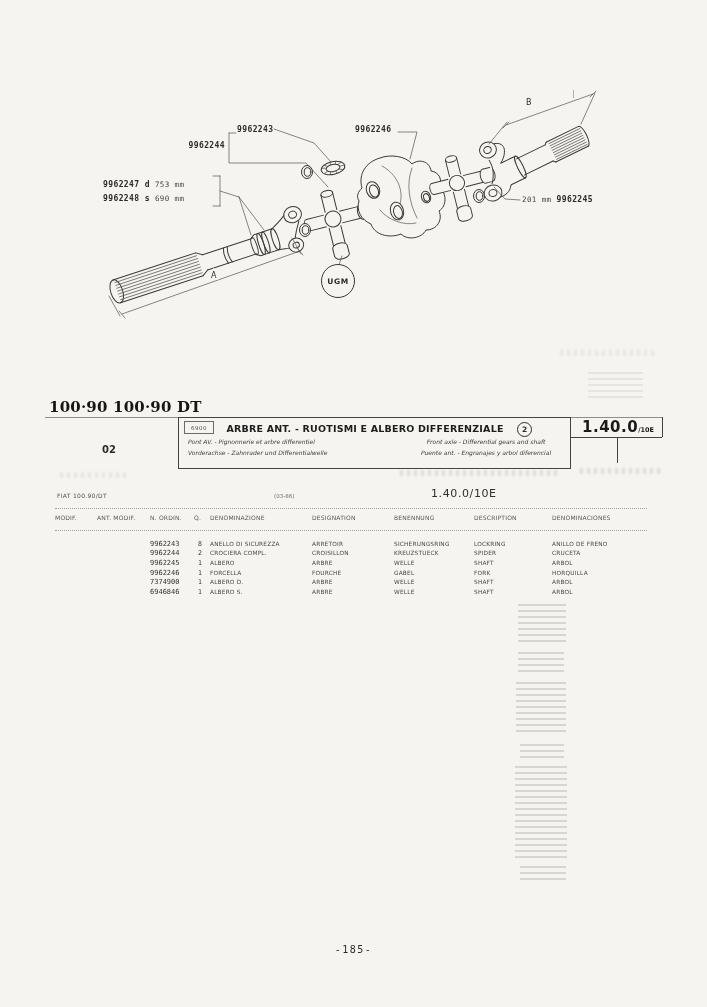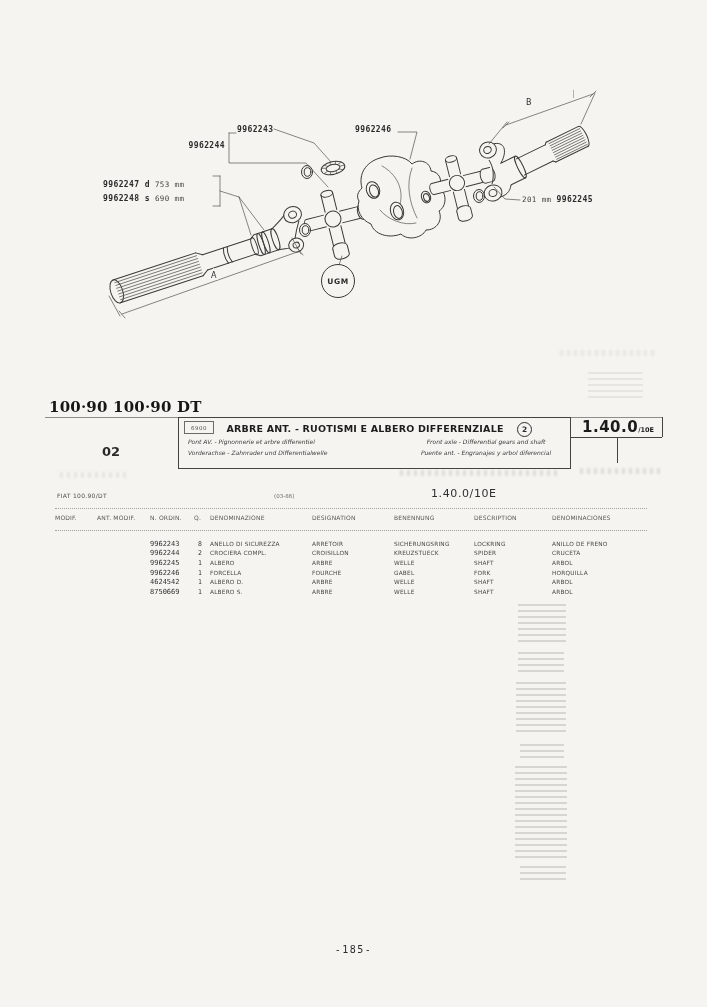--- a/index.html
+++ b/index.html
@@ -14,21 +14,21 @@
   .thin{fill:none;stroke:#55534e;stroke-width:0.7;stroke-linecap:round;}
   .lbl{font-family:"DejaVu Sans Mono",monospace;font-size:8px;font-weight:bold;fill:#2c2b29;letter-spacing:0.4px;}
   .lbl-light{font-family:"DejaVu Sans Mono",monospace;font-size:7.5px;font-weight:normal;fill:#45433f;letter-spacing:0.4px;}
   .dim-lbl{font-family:"DejaVu Sans",sans-serif;font-size:8px;fill:#2c2b29;paint-order:stroke;stroke:#f5f4f1;stroke-width:3px;}
   .ugm-text{font-family:"DejaVu Sans",sans-serif;font-size:7.5px;font-weight:bold;fill:#2c2b29;letter-spacing:0.6px;}
 
   
   .rule-top{position:absolute;left:45px;top:417px;width:617px;border-top:1px solid #8f8d88;}
   .model{position:absolute;left:49px;top:398px;font-family:"DejaVu Serif",serif;font-weight:bold;
          font-size:15px;color:#161615;letter-spacing:0.2px;}
-  .model-sub{position:absolute;left:63px;top:444px;font-size:13px;font-weight:bold;color:#2a2a28;padding-left:39px;}
+  .model-sub{position:absolute;left:63px;top:444px;font-size:10px;font-weight:bold;color:#2a2a28;padding-left:39px;}
   .head-box{position:absolute;left:178px;top:417px;width:391px;height:50px;border:1px solid #45433f;}
   .chip{position:absolute;left:5px;top:3px;width:28px;height:11px;border:1px solid #6d6b66;
         font-size:5.5px;color:#56544f;display:flex;align-items:center;justify-content:center;letter-spacing:0.5px;}
   .hb-title{position:absolute;left:36px;top:5px;width:300px;text-align:center;
             font-size:9.5px;font-weight:bold;letter-spacing:0.2px;color:#1d1d1b;white-space:nowrap;}
   .hb-badge{position:absolute;left:338px;top:4px;width:13px;height:13px;border:1.2px solid #2e2e2c;border-radius:50%;
             font-size:7.5px;font-weight:bold;display:flex;align-items:center;justify-content:center;}
   .hb-fr{position:absolute;left:9px;top:20px;font-size:6px;font-style:italic;color:#3b3937;white-space:nowrap;}
   .hb-de{position:absolute;left:9px;top:31px;font-size:6px;font-style:italic;color:#3b3937;white-space:nowrap;}
   .hb-refs{position:absolute;left:176px;top:19px;font-size:7.5px;font-weight:bold;color:#222220;line-height:11px;white-space:pre;}
@@ -270,32 +270,32 @@
       <div class="c-q">1</div>
       <div>FORCELLA</div>
       <div>FOURCHE</div>
       <div>GABEL</div>
       <div>FORK</div>
       <div>HORQUILLA</div>
     </div>
     <div class="t-row tgrid">
       <div></div>
       <div></div>
-      <div class="c-num">4624542</div>
+      <div class="c-num">7374900</div>
       <div class="c-q">1</div>
       <div>ALBERO D.</div>
       <div>ARBRE</div>
       <div>WELLE</div>
       <div>SHAFT</div>
       <div>ARBOL</div>
     </div>
     <div class="t-row tgrid">
       <div></div>
       <div></div>
-      <div class="c-num">8750669</div>
+      <div class="c-num">6946846</div>
       <div class="c-q">1</div>
       <div>ALBERO S.</div>
       <div>ARBRE</div>
       <div>WELLE</div>
       <div>SHAFT</div>
       <div>ARBOL</div>
     </div>
   </div>
 
   <div class="page-num">-185-</div>

